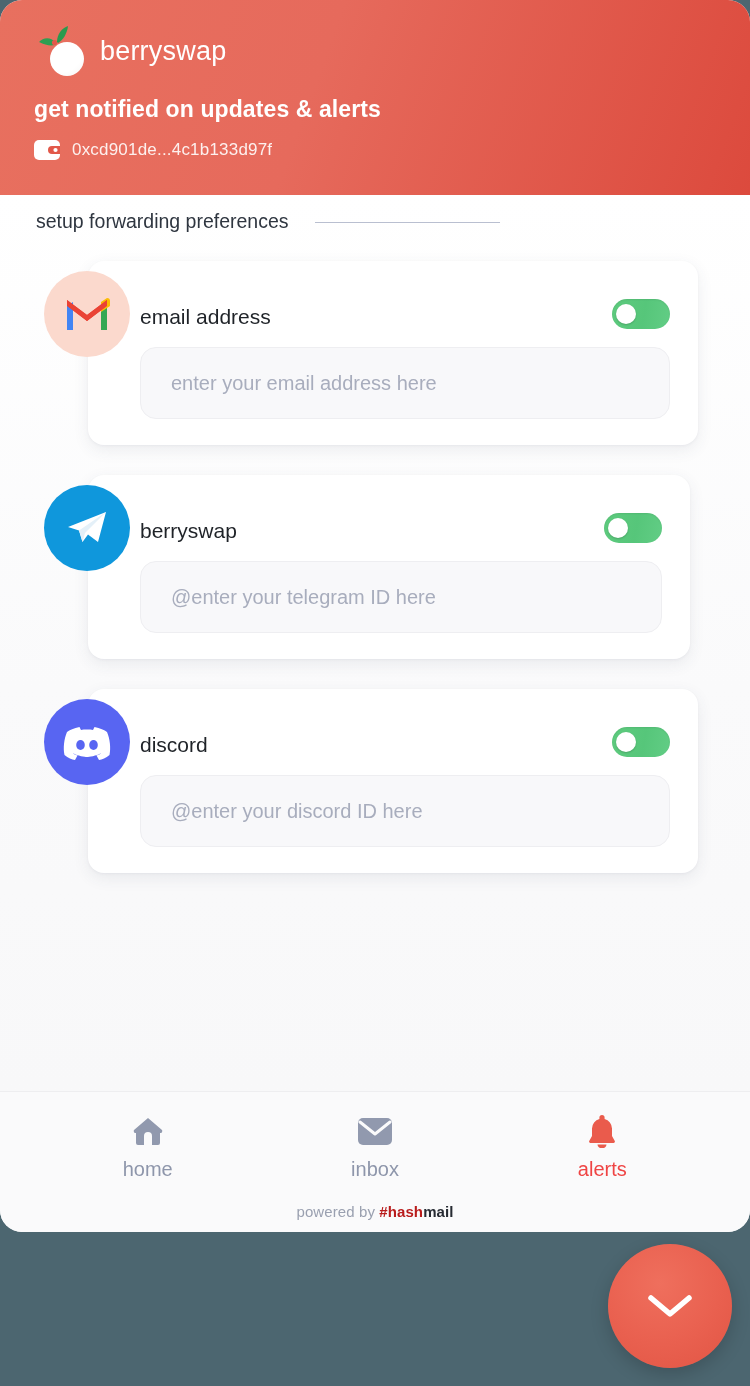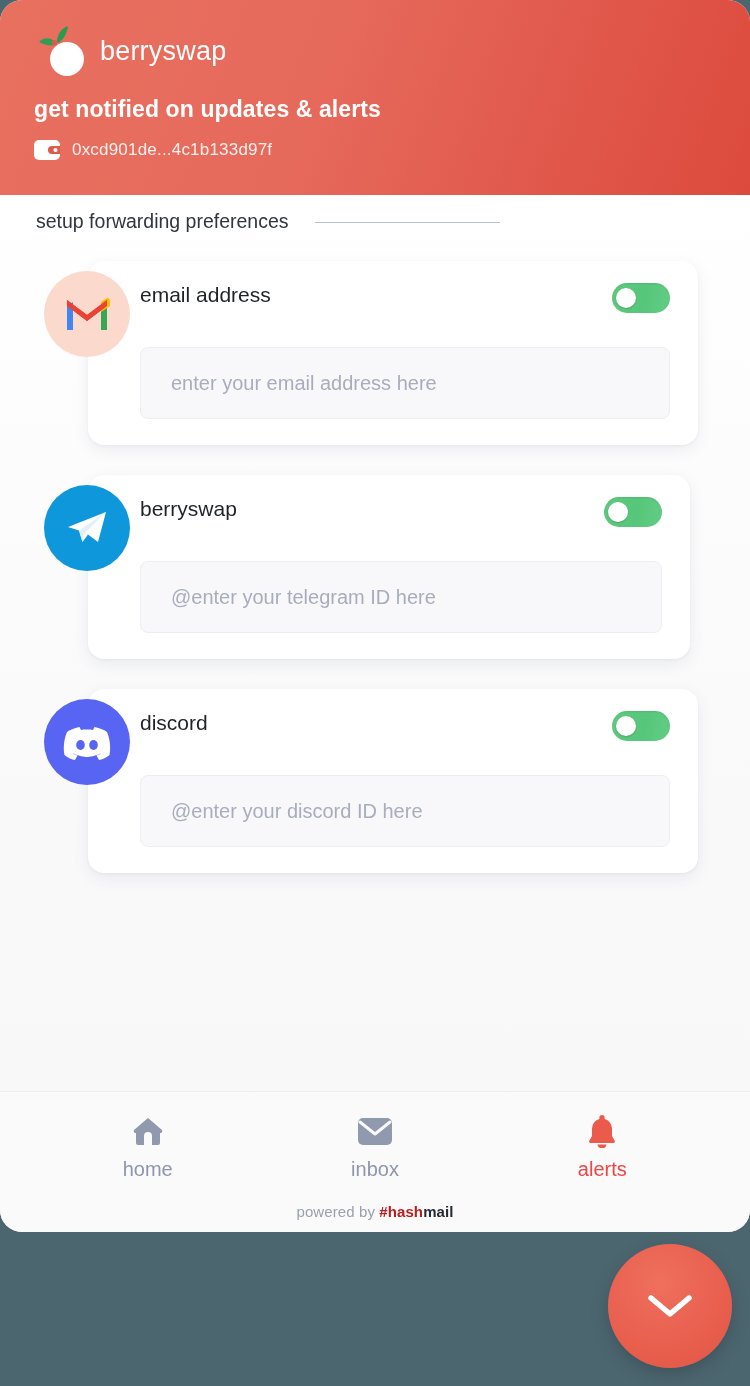--- a/index.html
+++ b/index.html
@@ -128,21 +128,21 @@
     padding: 22px 28px 26px 78px;
     box-shadow: 0 5px 16px rgba(55, 65, 90, 0.085),
                 0 1px 3px rgba(55, 65, 90, 0.05);
   }
   .card.email  { margin-left: 58px; margin-right: 22px; padding-left: 52px; }
   .card.telegram { margin-left: 58px; margin-right: 30px; padding-left: 52px; }
   .card.discord  { margin-left: 58px; margin-right: 22px; padding-left: 52px; }
 
   .card-top {
     display: flex;
-    align-items: flex-start;
+    align-items: flex-end;
     height: 46px;
   }
 
   .channel-badge {
     position: absolute;
     left: -44px;
     top: 10px;
     width: 86px;
     height: 86px;
     border-radius: 50%;
@@ -178,21 +178,21 @@
     background: #ffffff;
     box-shadow: 0 1px 2px rgba(0,0,0,0.18);
   }
 
   
   .channel-input {
     display: block;
     width: 100%;
     margin-top: 18px;
     height: 72px;
-    border-radius: 8px;
+    border-radius: 16px;
     border: 1px solid #eeeef1;
     background: #f8f8fa;
     padding: 8px 30px;
     font-family: "Liberation Sans", sans-serif;
     font-size: 20px;
     color: #3b4252;
     outline: none;
   }
   .channel-input::placeholder { color: #a8adbd; }
 

